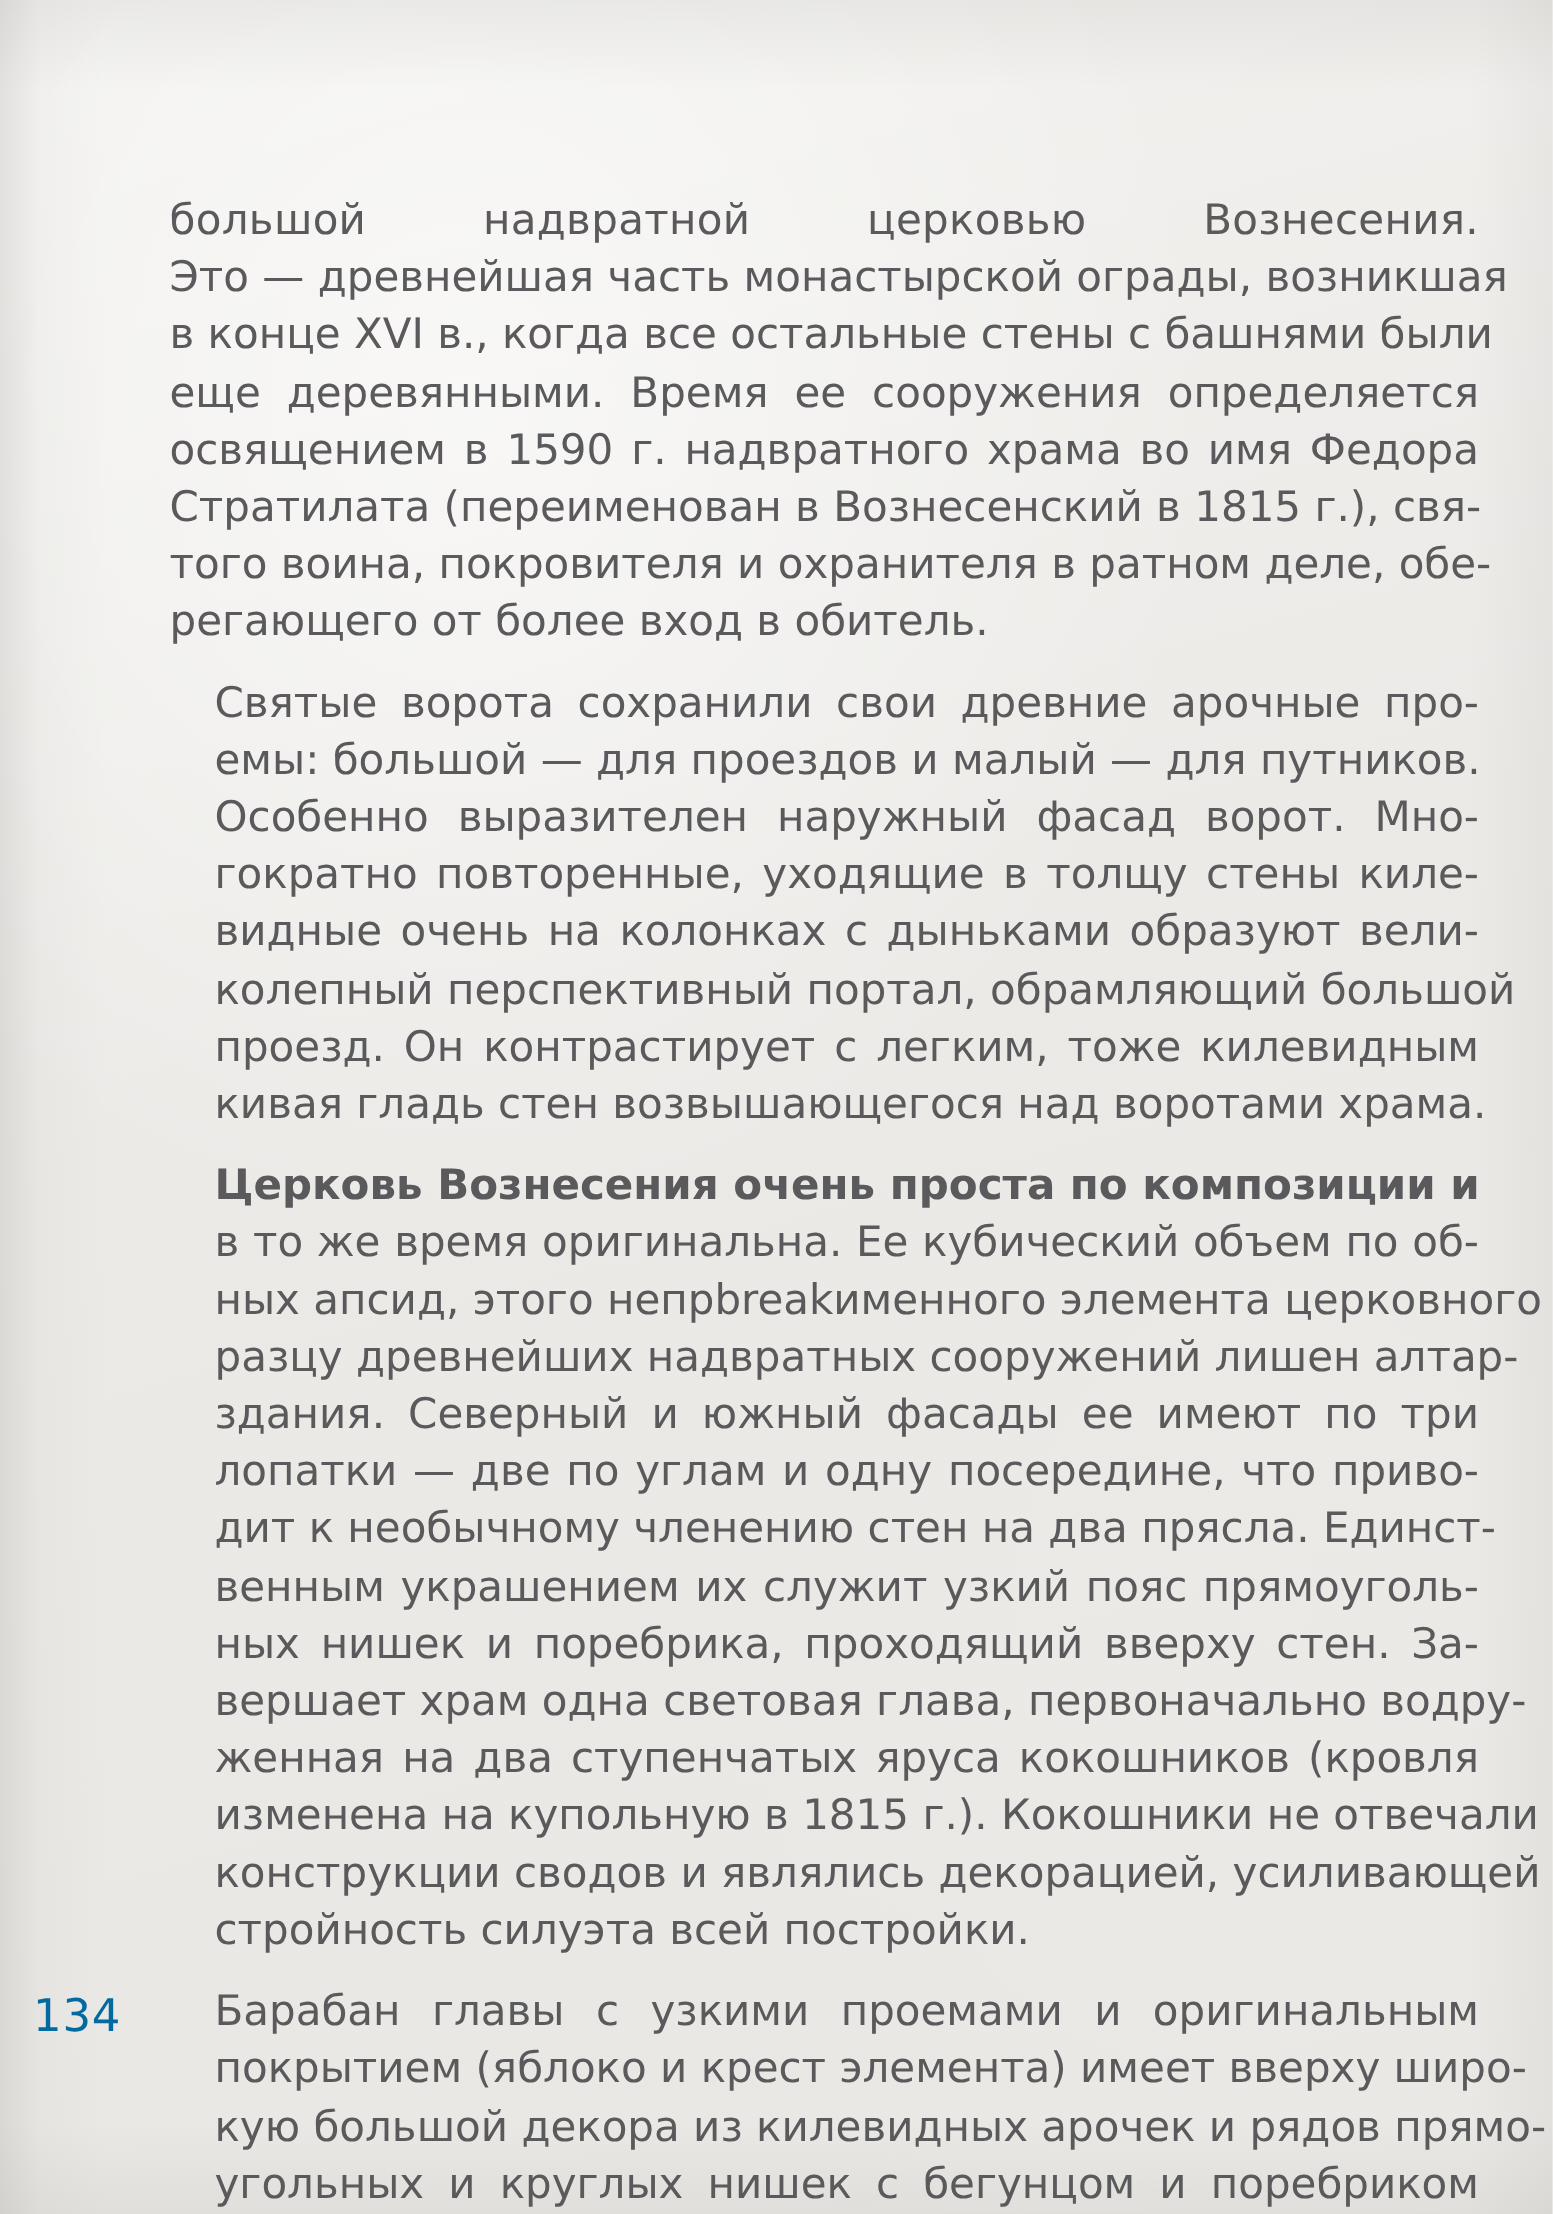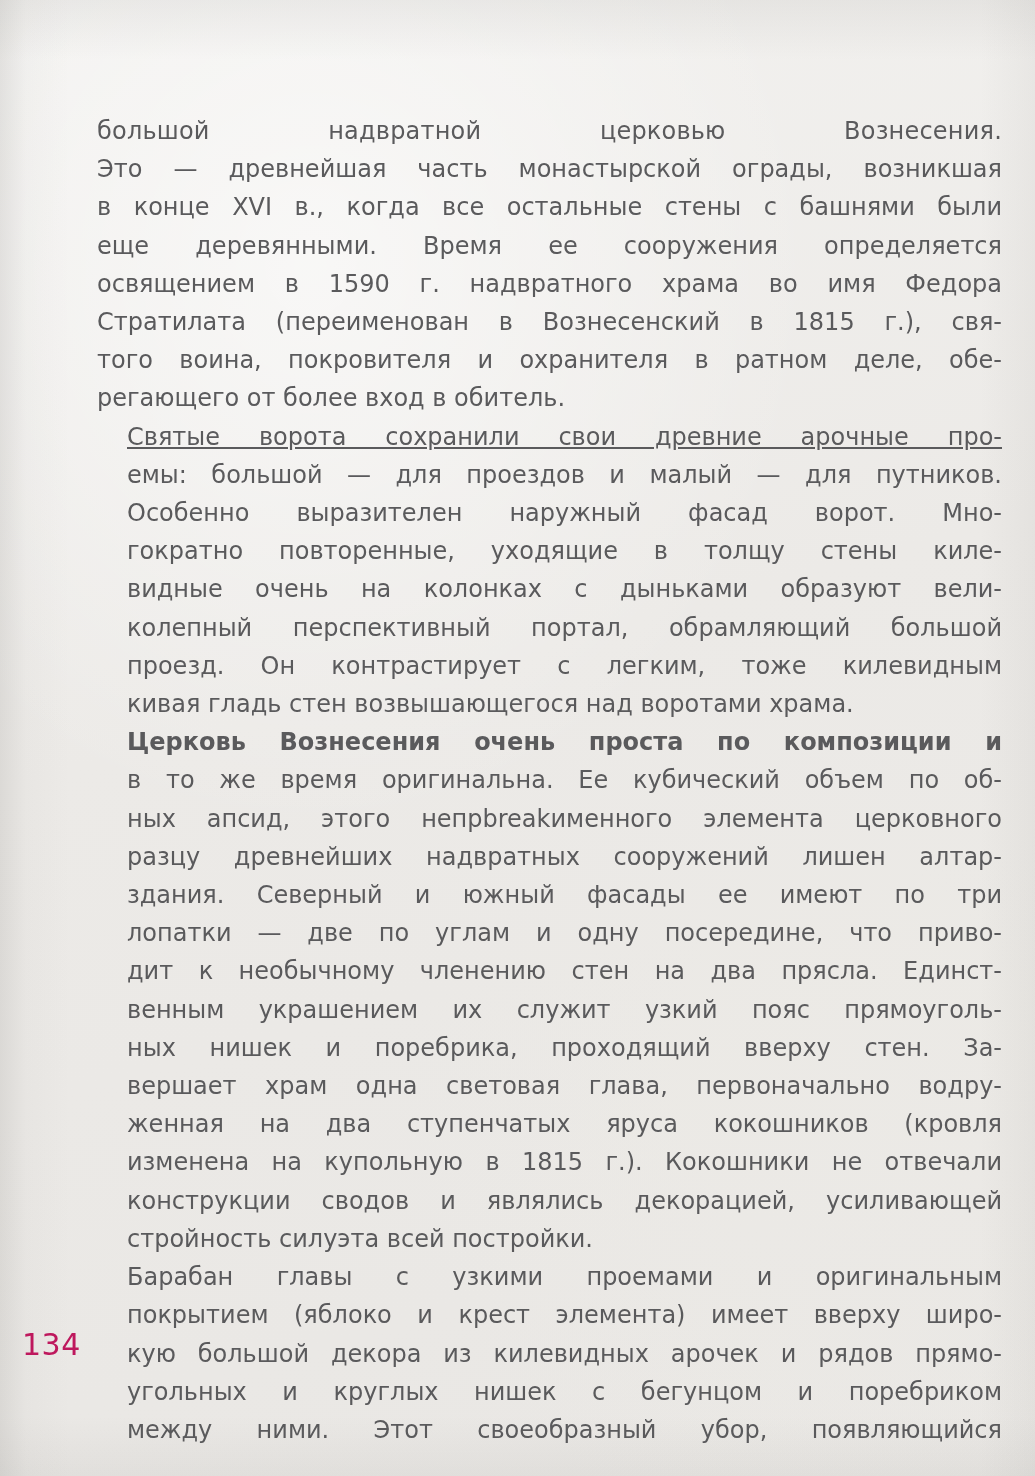--- a/index.html
+++ b/index.html
@@ -46,36 +46,36 @@
     z-index: 2;
   }
 
   .folio {
     position: absolute;
     left: 22px;
     top: 1328px;
     width: 120px;
     font-size: 30px;
     line-height: 34px;
-    color: #be185d;
+    color: #0369a1;
     letter-spacing: 0.5px;
     font-family: "DejaVu Sans", sans-serif;
   }
 
   .textblock {
     position: absolute;
     left: 97px;
     top: 112px;
     width: 905px;
   }
 
   .para {
-    margin: 0;
+    margin: 16px;
     color: #5a5a5c;
-    font-size: 24px;
+    font-size: 28px;
     line-height: 38.2px;
     text-align: justify;
     text-justify: inter-word;
     -webkit-hyphens: none;
     hyphens: none;
     text-indent: 30px;
     font-family: "DejaVu Sans", sans-serif;
   }
   .para.first {
     text-indent: 0;
@@ -110,21 +110,21 @@
       <span class="line">Это — древнейшая часть монастырской ограды, возникшая</span>
       <span class="line">в конце XVI в., когда все остальные стены с башнями были</span>
       <span class="line">еще деревянными. Время  ее  сооружения  определяется</span>
       <span class="line">освящением в 1590 г. надвратного храма во имя Федора</span>
       <span class="line">Стратилата (переименован в Вознесенский в 1815 г.), свя-</span>
       <span class="line">того воина, покровителя и охранителя в ратном деле, обе-</span>
       <span class="line flush">регающего от более вход в обитель.</span>
     </p>
 
     <p class="para">
-      <span class="line" style="text-indent:30px;text-decoration:underline;">Святые ворота сохранили свои древние арочные про-</span>
+      <span class="line" style="text-indent:30px;">Святые ворота сохранили свои древние арочные про-</span>
       <span class="line">емы:  большой — для  проездов  и  малый — для  путников.</span>
       <span class="line">Особенно  выразителен  наружный  фасад  ворот.  Мно-</span>
       <span class="line">гократно повторенные, уходящие в толщу стены киле-</span>
       <span class="line">видные очень на колонках с дыньками образуют вели-</span>
       <span class="line">колепный перспективный портал, обрамляющий большой</span>
       <span class="line">проезд. Он контрастирует с легким, тоже килевидным</span>
       <span class="line flush">кивая гладь стен возвышающегося над воротами храма.</span>
     </p>
 
     <p class="para">

